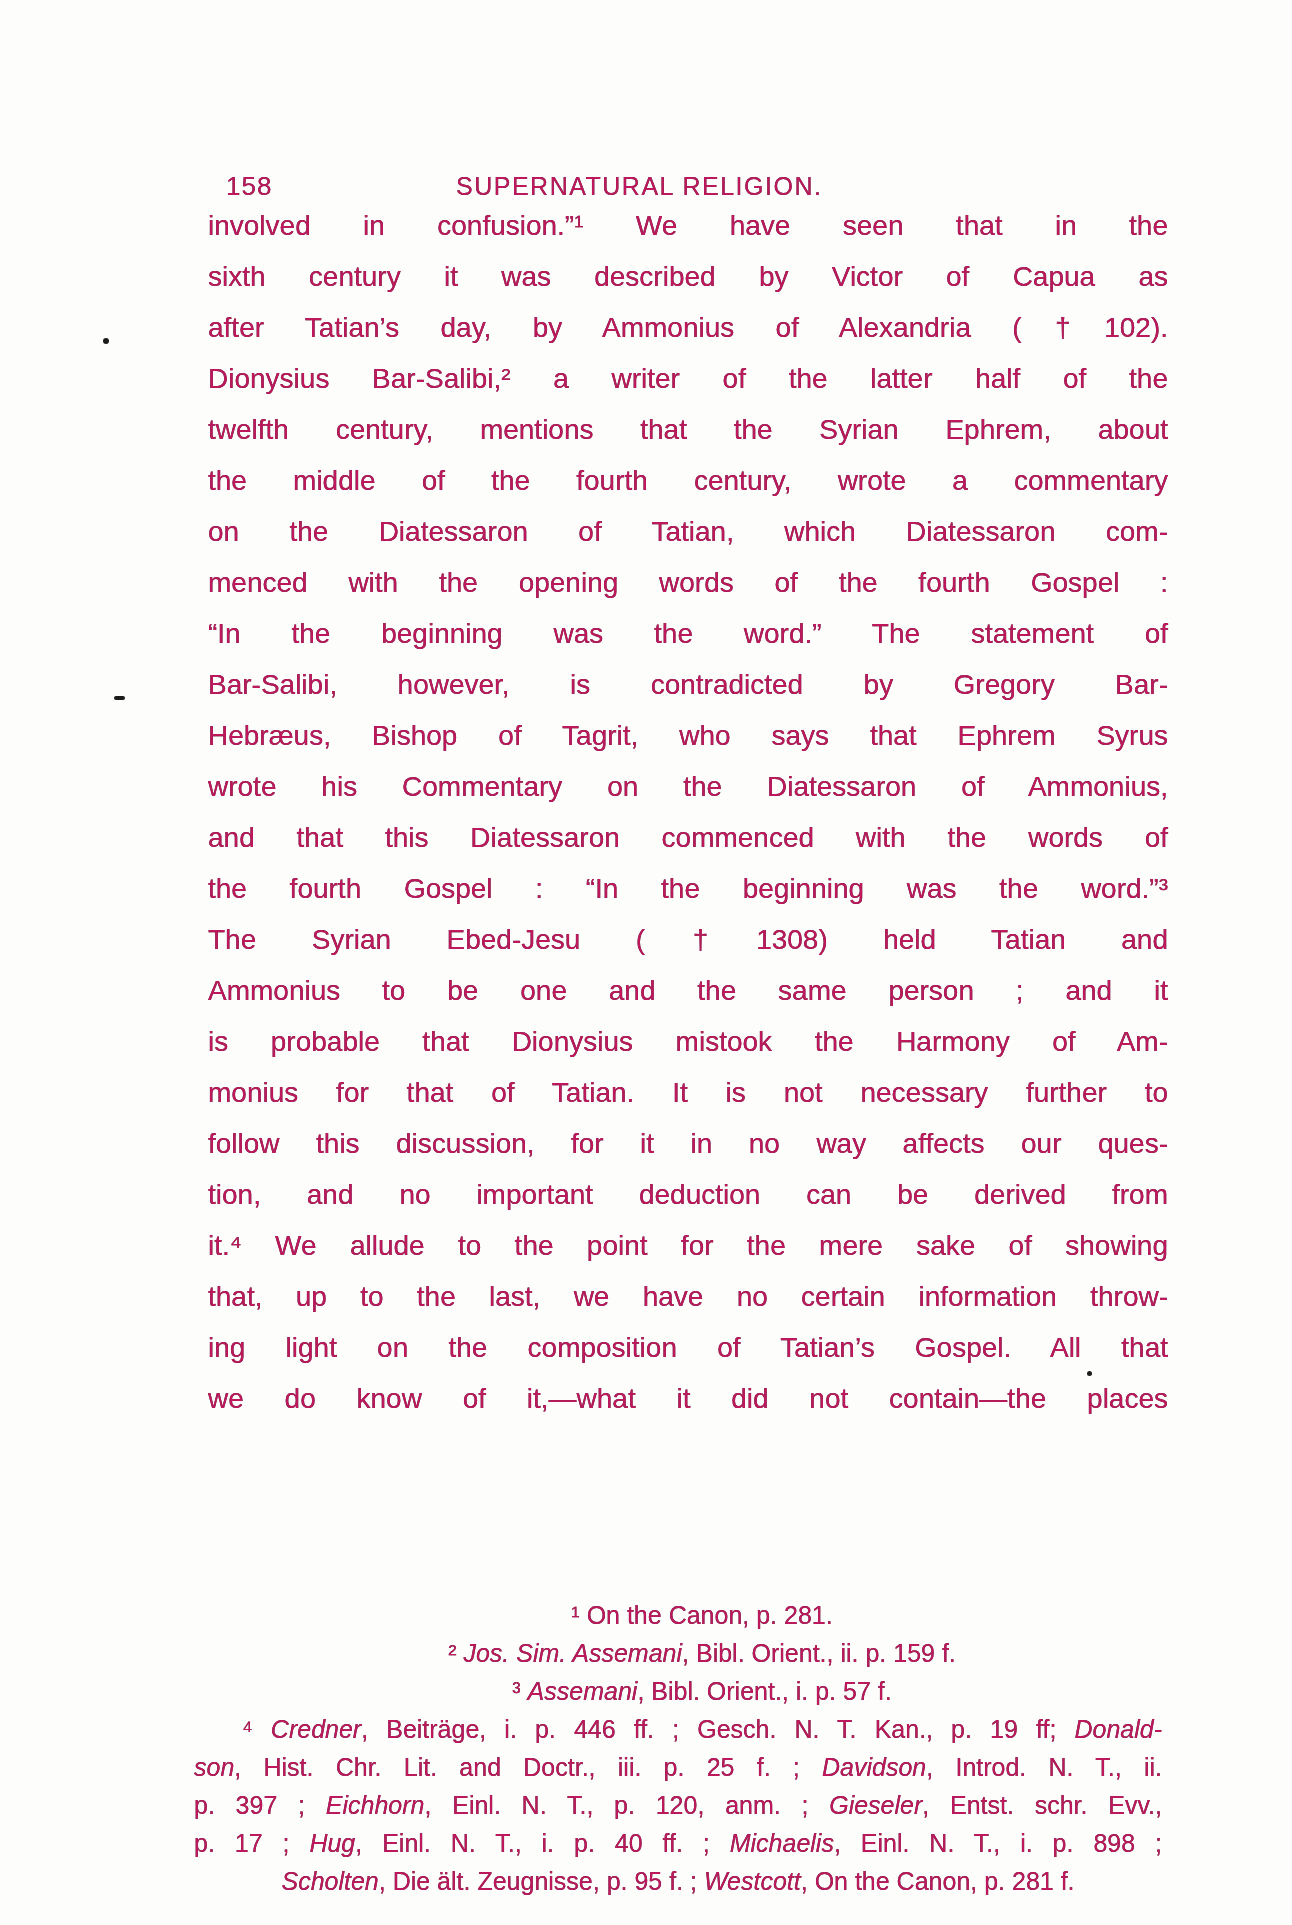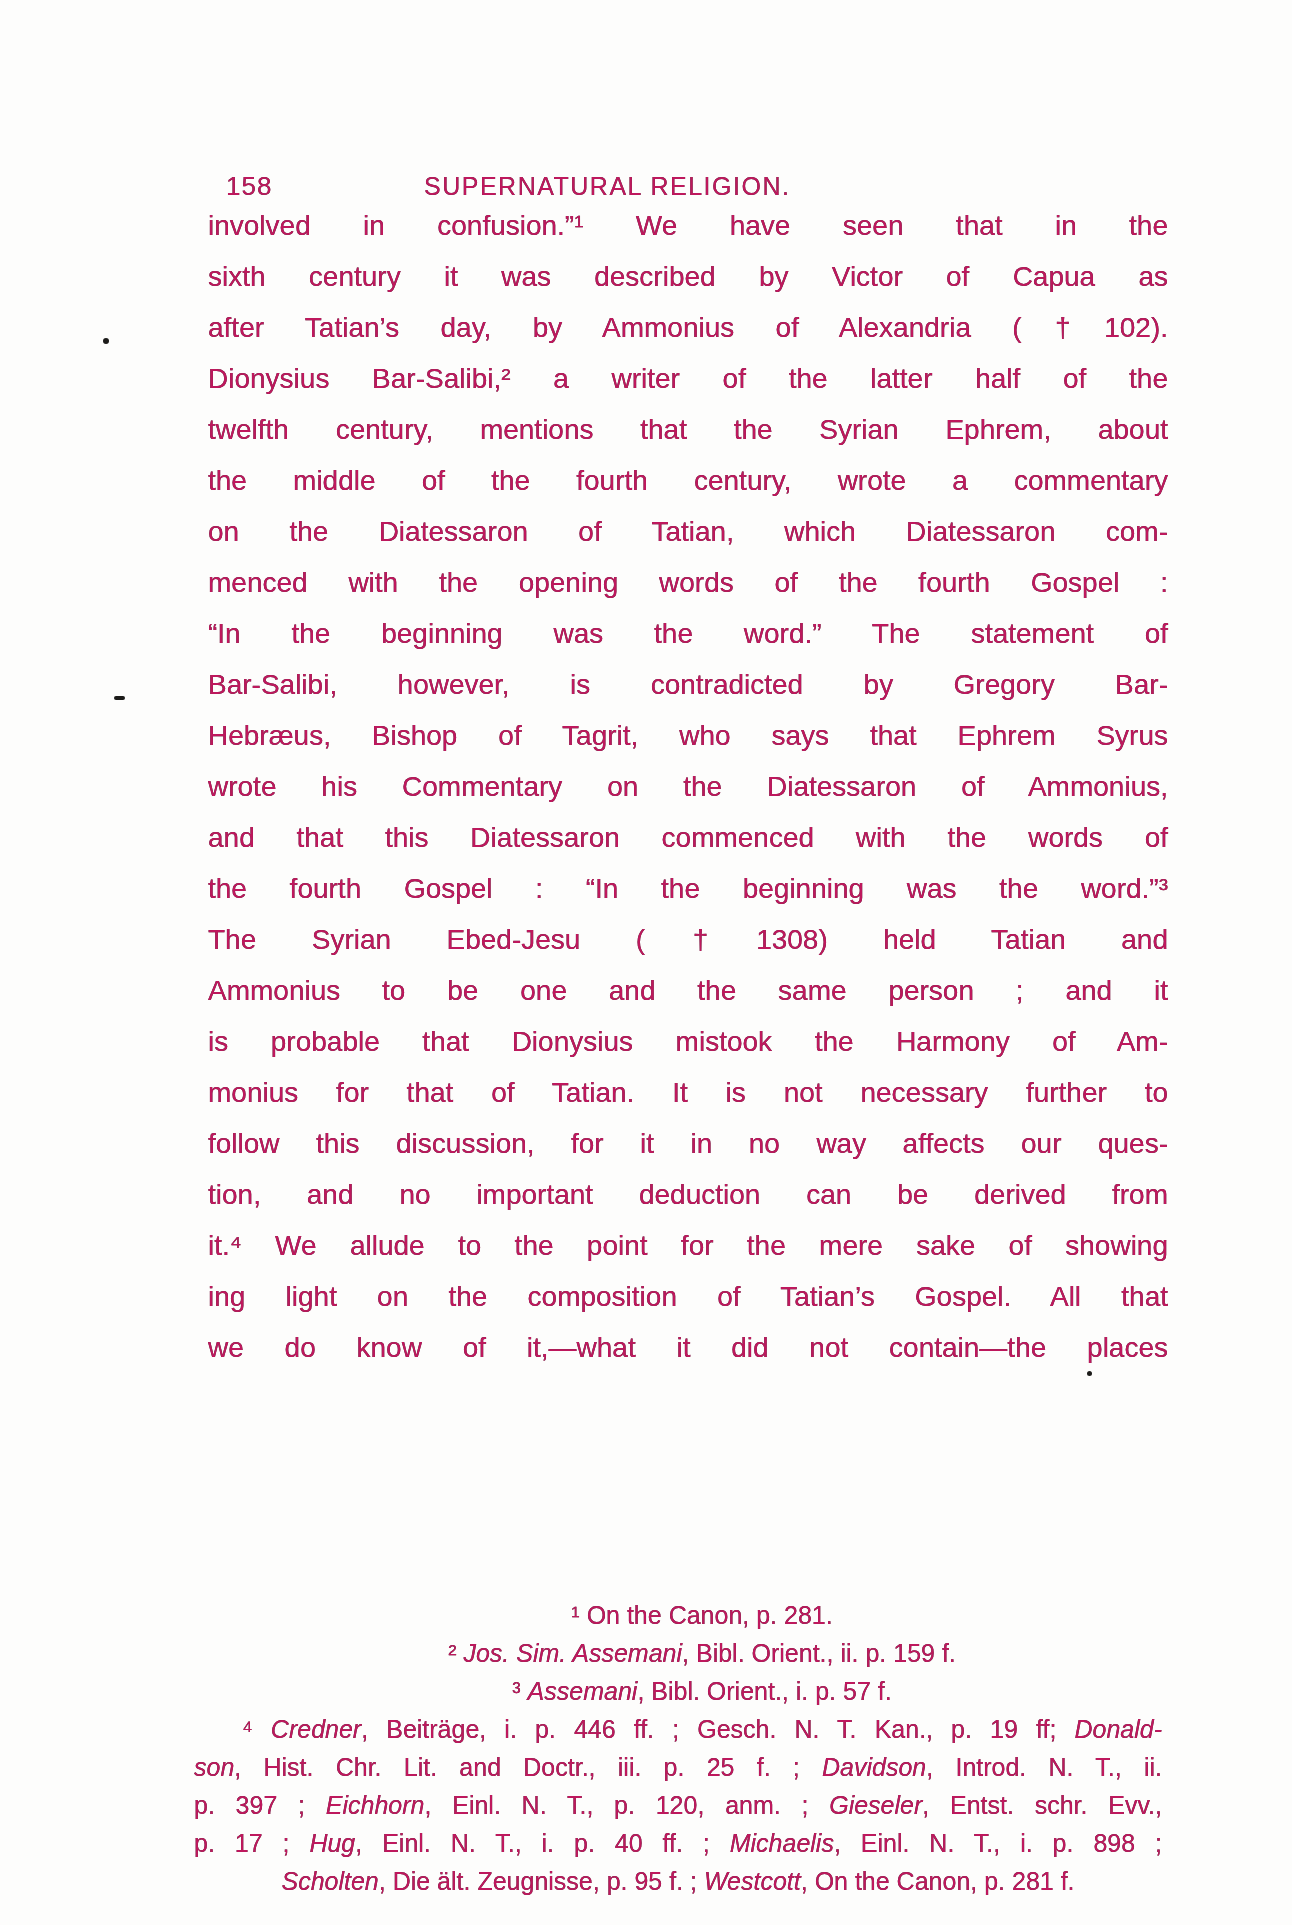--- a/index.html
+++ b/index.html
@@ -27,21 +27,21 @@
   .pagenum {
     position: absolute;
     left: 226px;
     top: 0;
     font-size: 26px;
     line-height: 32px;
     letter-spacing: 1px;
   }
   .head-title {
     position: absolute;
-    left: 424px;
+    left: 456px;
     top: 0;
     font-size: 25px;
     line-height: 32px;
     letter-spacing: 1.5px;
     white-space: nowrap;
   }
   .body-block {
     position: absolute;
     top: 200px;
     left: 208px;
@@ -103,20 +103,21 @@
       <div class="bline">wrote his Commentary on the Diatessaron of Ammonius,</div>
       <div class="bline">and that this Diatessaron commenced with the words of</div>
       <div class="bline">the fourth Gospel : “In the beginning was the word.”³</div>
       <div class="bline">The Syrian Ebed-Jesu (†1308) held Tatian and</div>
       <div class="bline">Ammonius to be one and the same person ; and it</div>
       <div class="bline">is probable that Dionysius mistook the Harmony of Am-</div>
       <div class="bline">monius for that of Tatian.  It is not necessary further to</div>
       <div class="bline">follow this discussion, for it in no way affects our ques-</div>
       <div class="bline">tion, and no important deduction can be derived from</div>
       <div class="bline">it.⁴  We allude to the point for the mere sake of showing</div>
+      <div class="bline">that, up to the last, we have no certain information throw-</div>
       <div class="bline">ing light on the composition of Tatian’s Gospel.  All that</div>
       <div class="bline">we do know of it,—what it did not contain—the places</div>
     </div>
 
   <div class="footnote-block" id="footnote-lines">
       <div class="fline indent"><span>¹ On the Canon, p. 281.</span></div>
       <div class="fline indent"><span>² </span><span class="it">Jos. Sim. Assemani</span><span>, Bibl. Orient., ii. p. 159 f.</span></div>
       <div class="fline indent"><span>³ </span><span class="it">Assemani</span><span>, Bibl. Orient., i. p. 57 f.</span></div>
       <div class="fline indent just"><span>⁴ </span><span class="it">Credner</span><span>, Beiträge, i. p. 446 ff. ; Gesch. N. T. Kan., p. 19 ff; </span><span class="it">Donald-</span></div>
       <div class="fline just"><span class="it">son</span><span>, Hist. Chr. Lit. and Doctr., iii. p. 25 f. ; </span><span class="it">Davidson</span><span>, Introd. N. T., ii.</span></div>

